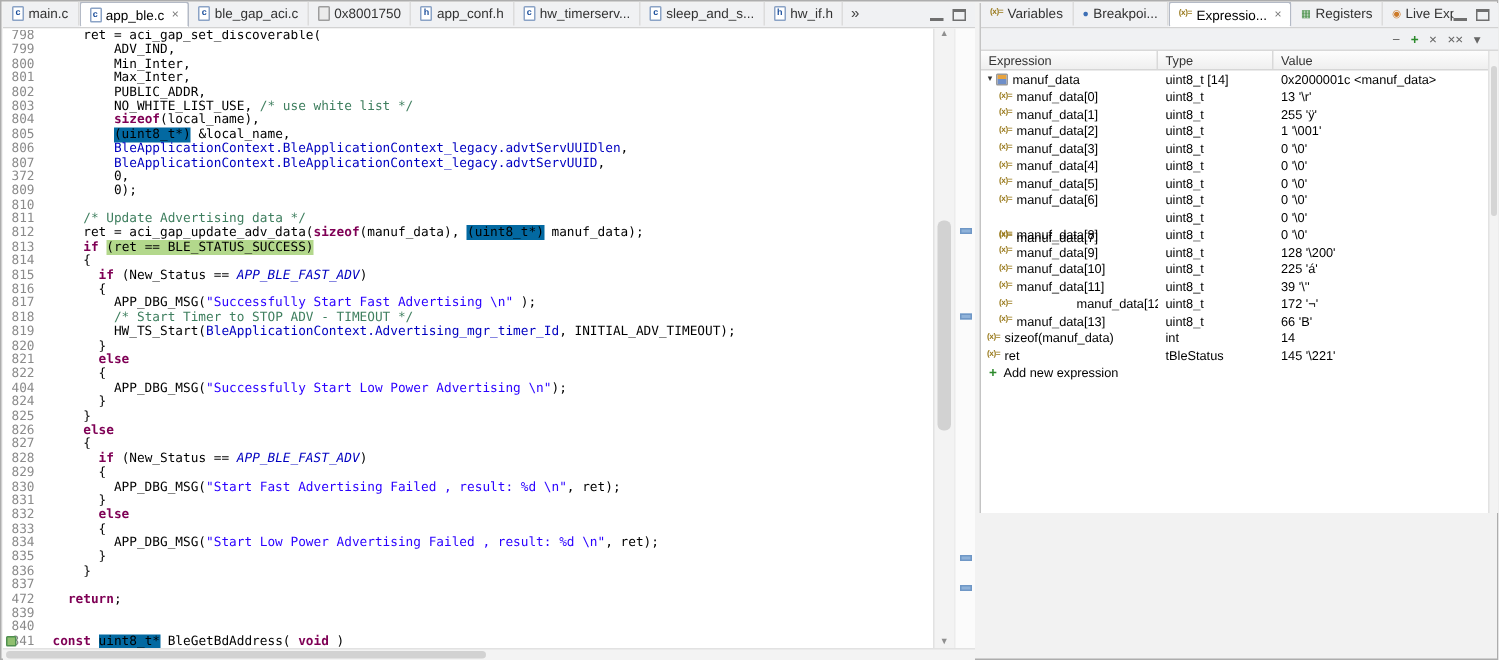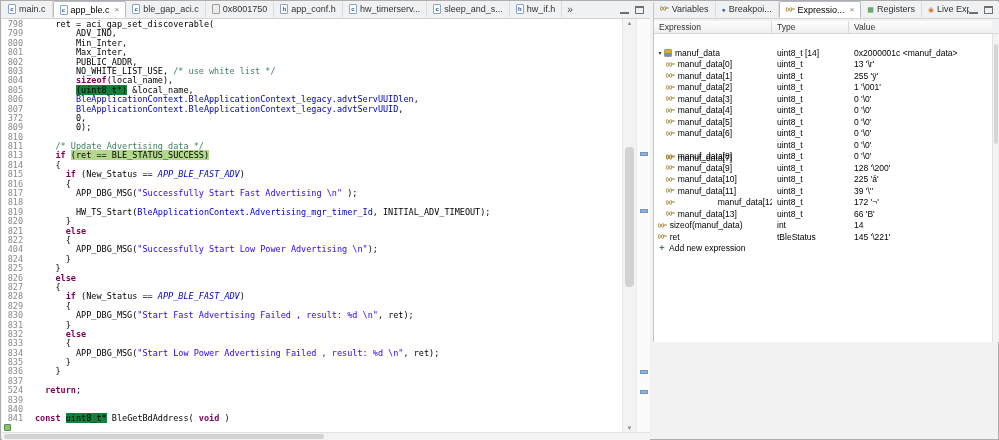--- a/index.html
+++ b/index.html
@@ -30,38 +30,38 @@
   .editor-body{position:absolute;left:0;top:17px;right:0;bottom:8px;background:#fff;overflow:hidden;}
   .code-area{position:absolute;left:0;top:1px;width:614px;overflow:hidden;}
   .cl{display:flex;height:9.4px;line-height:9.4px;font-family:"DejaVu Sans Mono",monospace;font-size:8.5px;white-space:pre;color:#000;}
   .ln{flex:0 0 28px;text-align:right;padding-right:7px;color:#8a8a8a;}
   .ct{padding-left:5px;}
   .kw{color:#7f0055;font-weight:bold;}
   .str{color:#2a00ff;}
   .cmt{color:#3f7f5f;}
   .fld{color:#0000c0;}
   .enm{color:#0000c0;font-style:italic;text-align:center;}
-  .occ{background:#15803d;}
+  .occ{background:#0369a1;}
   .dbg{background:#b3d88c;}
   .marker-icon{position:absolute;left:2px;top:405px;width:7px;height:7px;background:#8fbf6f;border:1px solid #4f8f4f;border-radius:1px;}
   .vscroll{position:absolute;top:0;bottom:0;right:14px;width:14px;background:#f3f3f3;border-left:1px solid #e2e2e2;}
   .vthumb{position:absolute;left:2px;right:2px;top:128px;height:140px;background:#d2d2d2;border-radius:4px;}
   .sarr{position:absolute;left:0;right:0;text-align:center;font-size:6px;color:#8f8f8f;line-height:8px;}
   .sarr.up{top:0;} .sarr.dn{bottom:0;}
   .overview{position:absolute;top:0;bottom:0;right:0;width:14px;background:#fbfbfb;border-left:1px solid #ececec;}
   .ovmark{position:absolute;left:3px;width:8px;height:4px;background:#8fb2d9;border:1px solid #6f97c6;}
   .hscroll{position:absolute;left:0;bottom:0;width:648px;height:8px;background:#f3f3f3;border-top:1px solid #e2e2e2;}
   .hthumb{position:absolute;top:1px;height:5px;left:2px;width:320px;background:#d2d2d2;border-radius:3px;}
 
   
   .debug-pane{position:absolute;left:652px;top:1px;width:346px;height:340px;background:#fff;border-left:1px solid #c4c4c4;}
   .dtoolbar{position:absolute;top:17px;left:0;right:0;height:15px;background:#f0f1f3;border-bottom:1px solid #d8d8d8;display:flex;justify-content:flex-end;align-items:center;gap:7px;padding-right:12px;font-size:9px;color:#666;}
   .tbico{line-height:1;}
   .tbico.green{color:#2c8a2c;font-weight:bold;}
-  .grid-header{position:absolute;top:19px;left:0;right:7px;height:13px;display:flex;background:linear-gradient(#fdfdfd,#efefef);border-bottom:1px solid #d6d6d6;font-size:8.5px;color:#333;}
+  .grid-header{position:absolute;top:32px;left:0;right:7px;height:13px;display:flex;background:linear-gradient(#fdfdfd,#efefef);border-bottom:1px solid #d6d6d6;font-size:8.5px;color:#333;}
   .gh{padding:1px 0 0 5px;border-right:1px solid #d9d9d9;overflow:hidden;white-space:nowrap;}
   .gh1{width:118px;flex:none;} .gh2{width:77px;flex:none;} .gh3{flex:1;border-right:none;}
   .xrows{position:absolute;top:45px;left:0;right:7px;bottom:0;overflow:hidden;}
   .xrow{display:flex;height:11.5px;align-items:center;font-size:8.5px;color:#000;}
   .xc1{width:118px;flex:none;display:flex;align-items:center;overflow:hidden;white-space:nowrap;}
   .xc2{width:77px;flex:none;overflow:hidden;white-space:nowrap;padding-left:5px;}
   .xc3{flex:1;overflow:hidden;white-space:nowrap;padding-left:5px;}
   .arrow{font-size:6px;color:#333;width:8px;text-align:center;flex:none;line-height:1;}
   .aicon{width:8px;height:8px;flex:none;margin-right:3px;background:linear-gradient(180deg,#e8a33d 0 50%,#6f8fc9 50% 100%);border:1px solid #9a9a9a;border-radius:1px;}
   .xicon{font-size:5.5px;color:#9a7b1e;flex:none;margin-right:3px;letter-spacing:-0.3px;font-weight:bold;line-height:1;}
@@ -127,46 +127,47 @@
           <div class="cl"><span class="ln">802</span><span class="ct"><span>        PUBLIC_ADDR,</span></span></div>
           <div class="cl"><span class="ln">803</span><span class="ct"><span>        NO_WHITE_LIST_USE, </span><span class="cmt">/* use white list */</span></span></div>
           <div class="cl"><span class="ln">804</span><span class="ct"><span>        </span><span class="kw">sizeof</span><span>(local_name),</span></span></div>
           <div class="cl"><span class="ln">805</span><span class="ct"><span>        </span><span class="occ">(uint8_t*)</span><span> &amp;local_name,</span></span></div>
           <div class="cl"><span class="ln">806</span><span class="ct"><span>        </span><span class="fld">BleApplicationContext.BleApplicationContext_legacy.advtServUUIDlen</span><span>,</span></span></div>
           <div class="cl"><span class="ln">807</span><span class="ct"><span>        </span><span class="fld">BleApplicationContext.BleApplicationContext_legacy.advtServUUID</span><span>,</span></span></div>
           <div class="cl"><span class="ln">372</span><span class="ct"><span>        0,</span></span></div>
           <div class="cl"><span class="ln">809</span><span class="ct"><span>        0);</span></span></div>
           <div class="cl"><span class="ln">810</span><span class="ct"></span></div>
           <div class="cl"><span class="ln">811</span><span class="ct"><span>    </span><span class="cmt">/* Update Advertising data */</span></span></div>
+          <div class="cl"><span class="ln">812</span><span class="ct"><span>    ret = aci_gap_update_adv_data(</span><span class="kw">sizeof</span><span>(manuf_data), </span><span class="occ">(uint8_t*)</span><span> manuf_data);</span></span></div>
           <div class="cl"><span class="ln">813</span><span class="ct"><span>    </span><span class="kw">if</span><span> </span><span class="dbg">(ret == BLE_STATUS_SUCCESS)</span></span></div>
           <div class="cl"><span class="ln">814</span><span class="ct"><span>    {</span></span></div>
           <div class="cl"><span class="ln">815</span><span class="ct"><span>      </span><span class="kw">if</span><span> (New_Status == </span><span class="enm">APP_BLE_FAST_ADV</span><span>)</span></span></div>
           <div class="cl"><span class="ln">816</span><span class="ct"><span>      {</span></span></div>
           <div class="cl"><span class="ln">817</span><span class="ct"><span>        APP_DBG_MSG(</span><span class="str">"Successfully Start Fast Advertising \n"</span><span> );</span></span></div>
-          <div class="cl"><span class="ln">818</span><span class="ct"><span>        </span></span></div>
+          <div class="cl"><span class="ln">818</span><span class="ct"><span>        </span><span class="cmt">/* Start Timer to STOP ADV - TIMEOUT */</span></span></div>
           <div class="cl"><span class="ln">819</span><span class="ct"><span>        HW_TS_Start(</span><span class="fld">BleApplicationContext.Advertising_mgr_timer_Id</span><span>, INITIAL_ADV_TIMEOUT);</span></span></div>
           <div class="cl"><span class="ln">820</span><span class="ct"><span>      }</span></span></div>
           <div class="cl"><span class="ln">821</span><span class="ct"><span>      </span><span class="kw">else</span></span></div>
           <div class="cl"><span class="ln">822</span><span class="ct"><span>      {</span></span></div>
           <div class="cl"><span class="ln">404</span><span class="ct"><span>        APP_DBG_MSG(</span><span class="str">"Successfully Start Low Power Advertising \n"</span><span>);</span></span></div>
           <div class="cl"><span class="ln">824</span><span class="ct"><span>      }</span></span></div>
           <div class="cl"><span class="ln">825</span><span class="ct"><span>    }</span></span></div>
           <div class="cl"><span class="ln">826</span><span class="ct"><span>    </span><span class="kw">else</span></span></div>
           <div class="cl"><span class="ln">827</span><span class="ct"><span>    {</span></span></div>
           <div class="cl"><span class="ln">828</span><span class="ct"><span>      </span><span class="kw">if</span><span> (New_Status == </span><span class="enm">APP_BLE_FAST_ADV</span><span>)</span></span></div>
           <div class="cl"><span class="ln">829</span><span class="ct"><span>      {</span></span></div>
           <div class="cl"><span class="ln">830</span><span class="ct"><span>        APP_DBG_MSG(</span><span class="str">"Start Fast Advertising Failed , result: %d \n"</span><span>, ret);</span></span></div>
           <div class="cl"><span class="ln">831</span><span class="ct"><span>      }</span></span></div>
           <div class="cl"><span class="ln">832</span><span class="ct"><span>      </span><span class="kw">else</span></span></div>
           <div class="cl"><span class="ln">833</span><span class="ct"><span>      {</span></span></div>
           <div class="cl"><span class="ln">834</span><span class="ct"><span>        APP_DBG_MSG(</span><span class="str">"Start Low Power Advertising Failed , result: %d \n"</span><span>, ret);</span></span></div>
           <div class="cl"><span class="ln">835</span><span class="ct"><span>      }</span></span></div>
           <div class="cl"><span class="ln">836</span><span class="ct"><span>    }</span></span></div>
           <div class="cl"><span class="ln">837</span><span class="ct"></span></div>
-          <div class="cl"><span class="ln">524</span><span class="ct"><span>  </span><span class="kw">return</span><span>;</span></span></div>
+          <div class="cl"><span class="ln">472</span><span class="ct"><span>  </span><span class="kw">return</span><span>;</span></span></div>
           <div class="cl"><span class="ln">839</span><span class="ct"></span></div>
           <div class="cl"><span class="ln">840</span><span class="ct"></span></div>
           <div class="cl"><span class="ln">841</span><span class="ct"><span class="kw">const</span><span> </span><span class="occ">uint8_t*</span><span> BleGetBdAddress( </span><span class="kw">void</span><span> )</span></span></div>
         </div>
       <div class="marker-icon"></div>
       <div class="vscroll">
         <div class="sarr up">▲</div>
         <div class="vthumb"></div>
         <div class="sarr dn">▼</div>
       </div>

